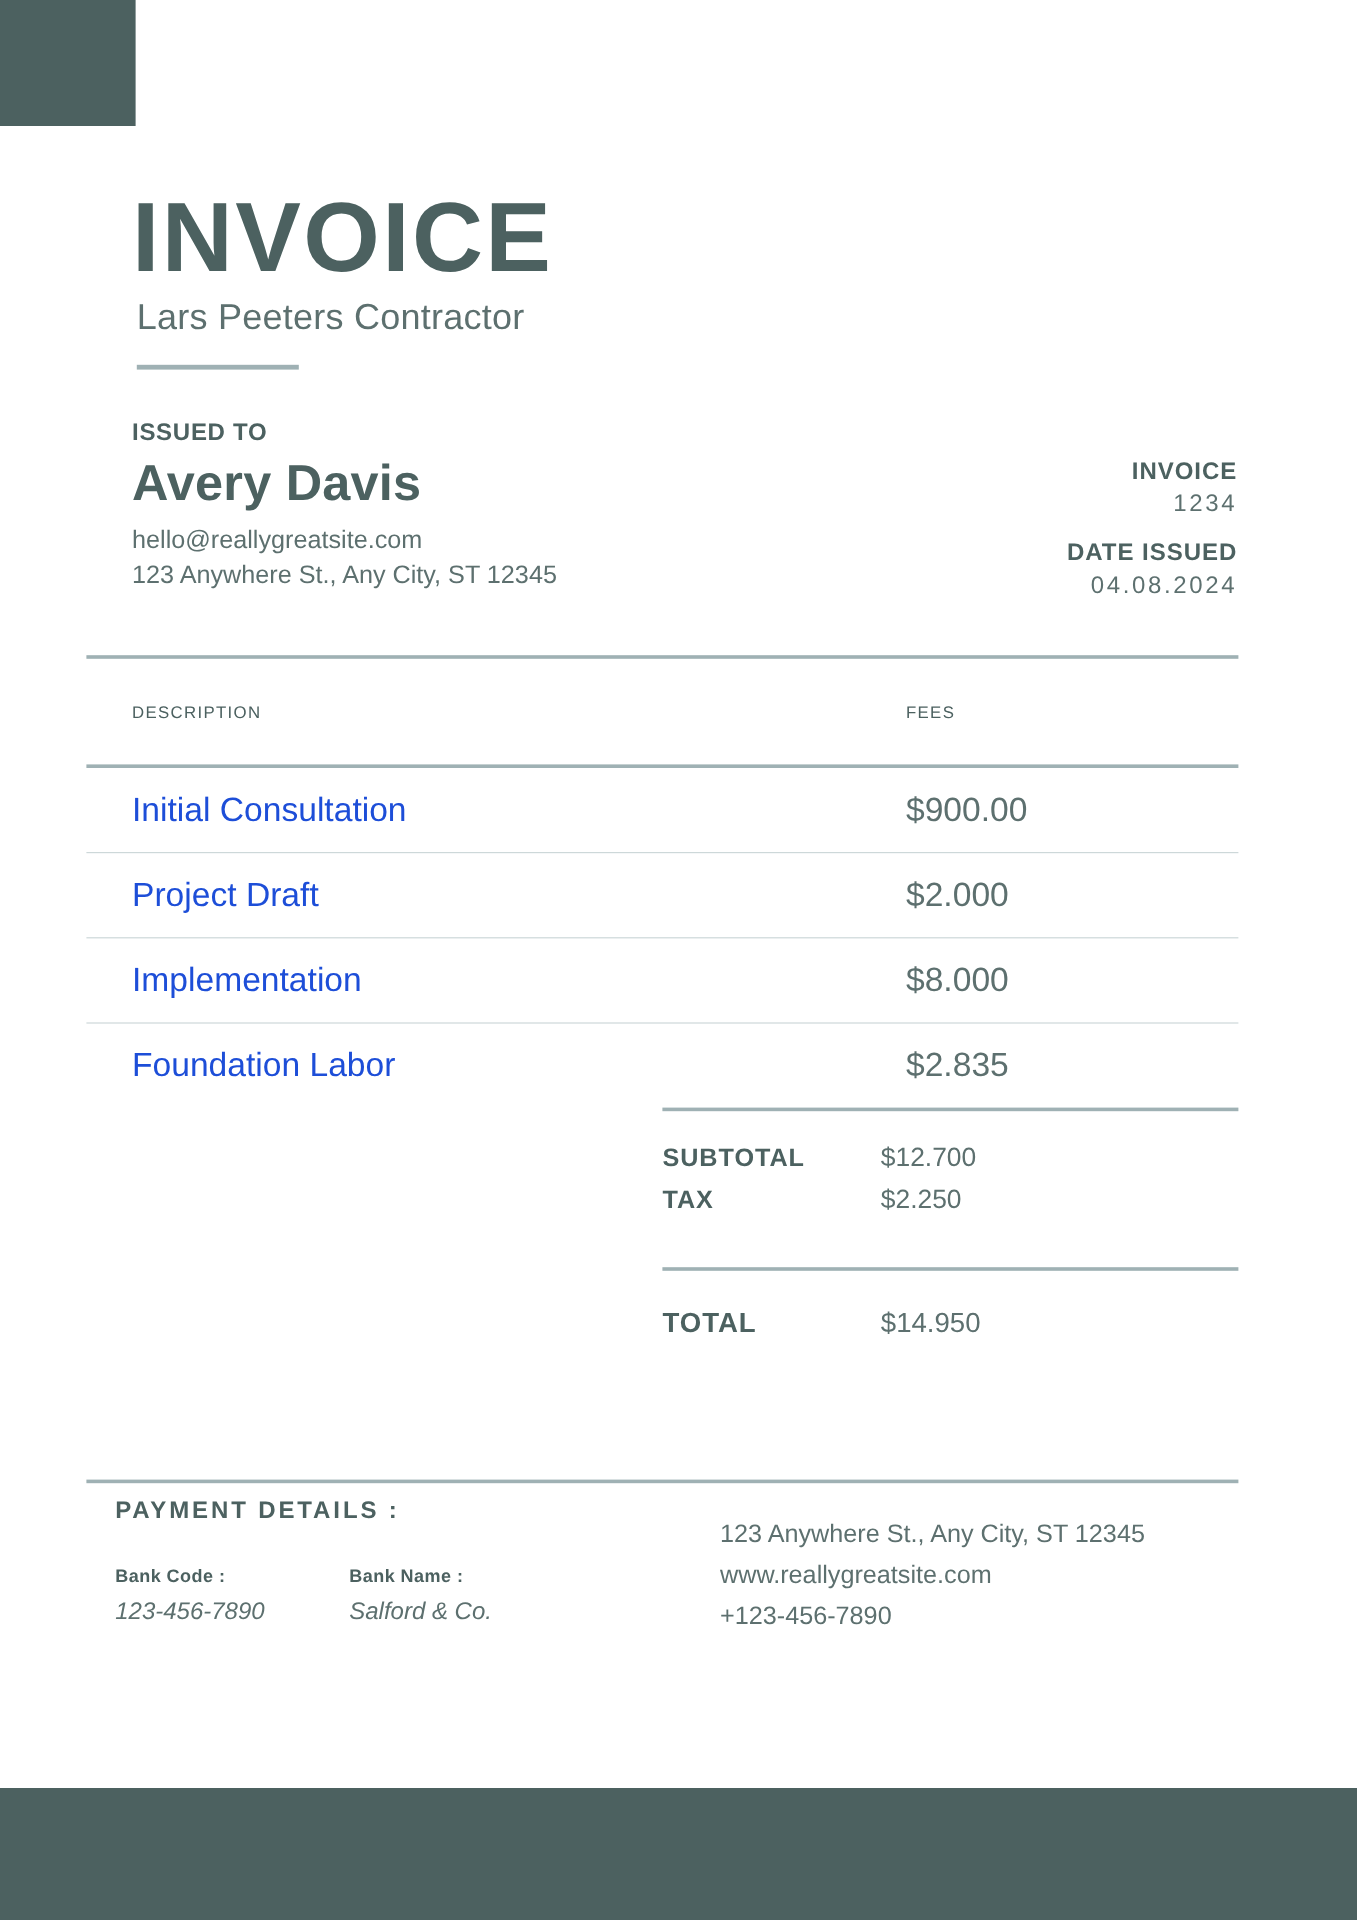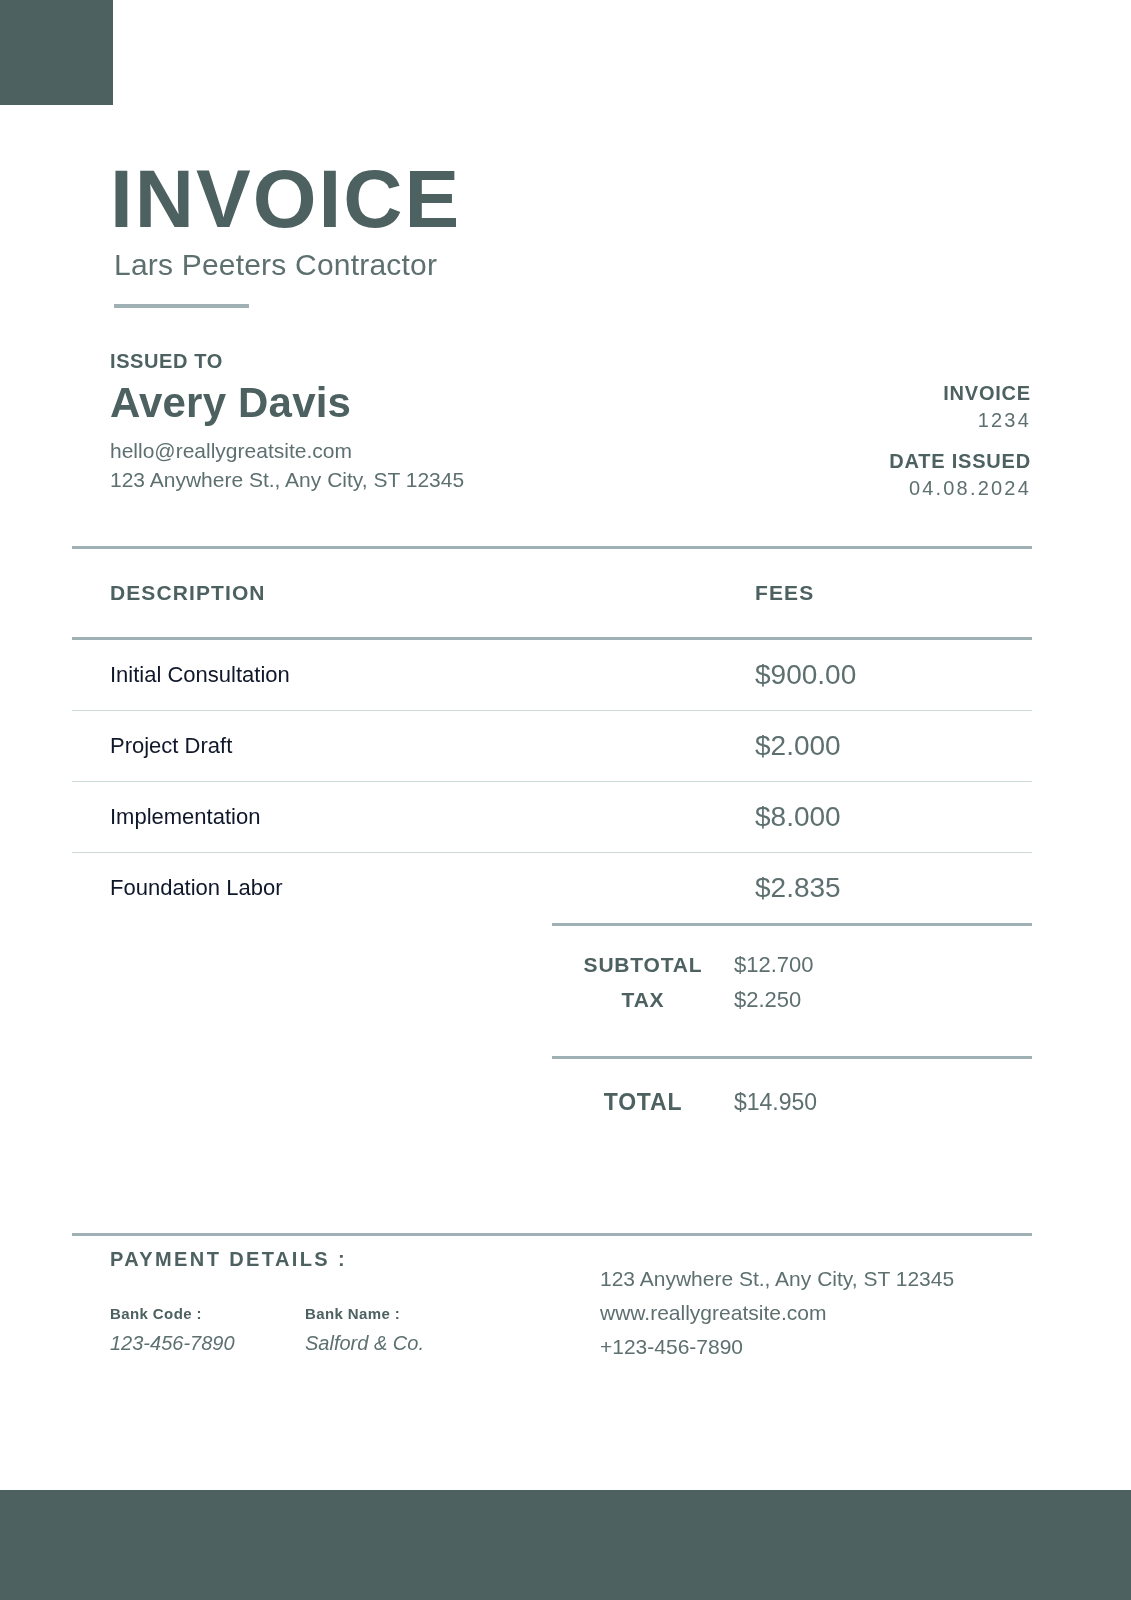--- a/index.html
+++ b/index.html
@@ -141,51 +141,50 @@
     width: 100%;
   }
   .head-row {
     display: flex;
     align-items: center;
     height: 88px;
     padding: 0 0 0 38px;
     box-sizing: border-box;
   }
   .head-cell {
-    font-size: 21px;
-    font-weight: 700;
+    font-size: 14px;
+    font-weight: 400;
     letter-spacing: 1.1px;
     color: #4c6160;
   }
   .col-desc { width: 645px; }
   .col-fees { width: 250px; }
 
   .item-row {
     display: flex;
     align-items: center;
     height: 70px;
     padding: 0 0 0 38px;
     box-sizing: border-box;
   }
   .item-desc {
     width: 645px;
-    font-size: 22px;
-    color: #0f172a;
+    font-size: 28px;
+    color: #1d4ed8;
   }
   .item-fee {
     width: 250px;
     font-size: 28px;
     color: #5d706f;
   }
 
   
   .totals-wrap {
     position: relative;
     margin-top: 0;
-    text-align: center;
   }
   .totals-rule {
     margin-left: 480px;
     width: 480px;
     height: 3px;
     background: #9fb1b4;
   }
   .totals-rows {
     margin-left: 480px;
     width: 480px;
@@ -234,21 +233,21 @@
     left: 72px;
     top: 1233px;
     width: 960px;
     height: 3px;
     background: #9fb1b4;
   }
 
   
   .payment {
     position: absolute;
-    left: 110px;
+    left: 96px;
     top: 1248px;
     width: 500px;
   }
   .payment-title {
     font-size: 20px;
     font-weight: 700;
     letter-spacing: 2.4px;
     color: #4c6160;
     margin: 0 0 34px 0;
   }

